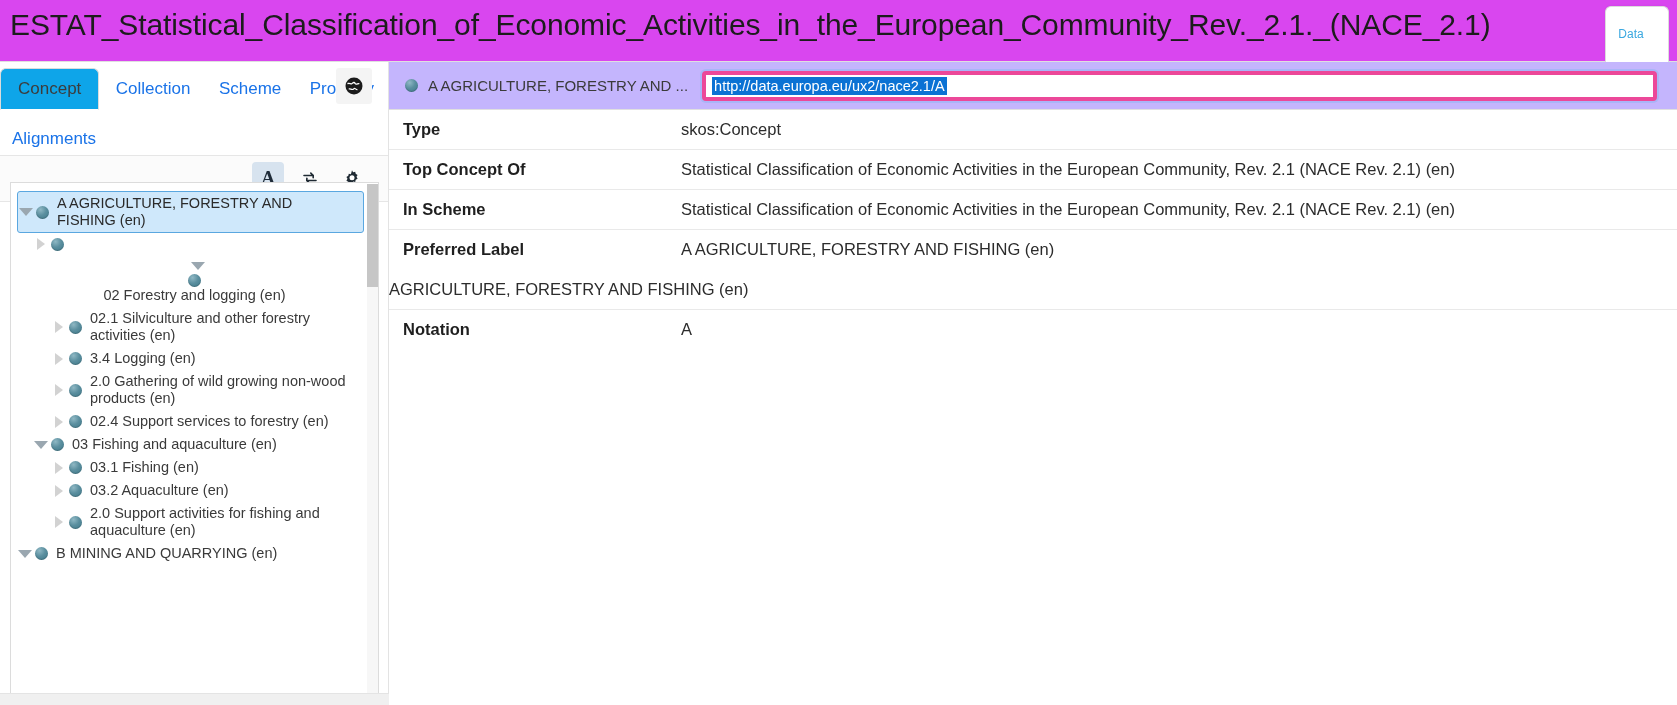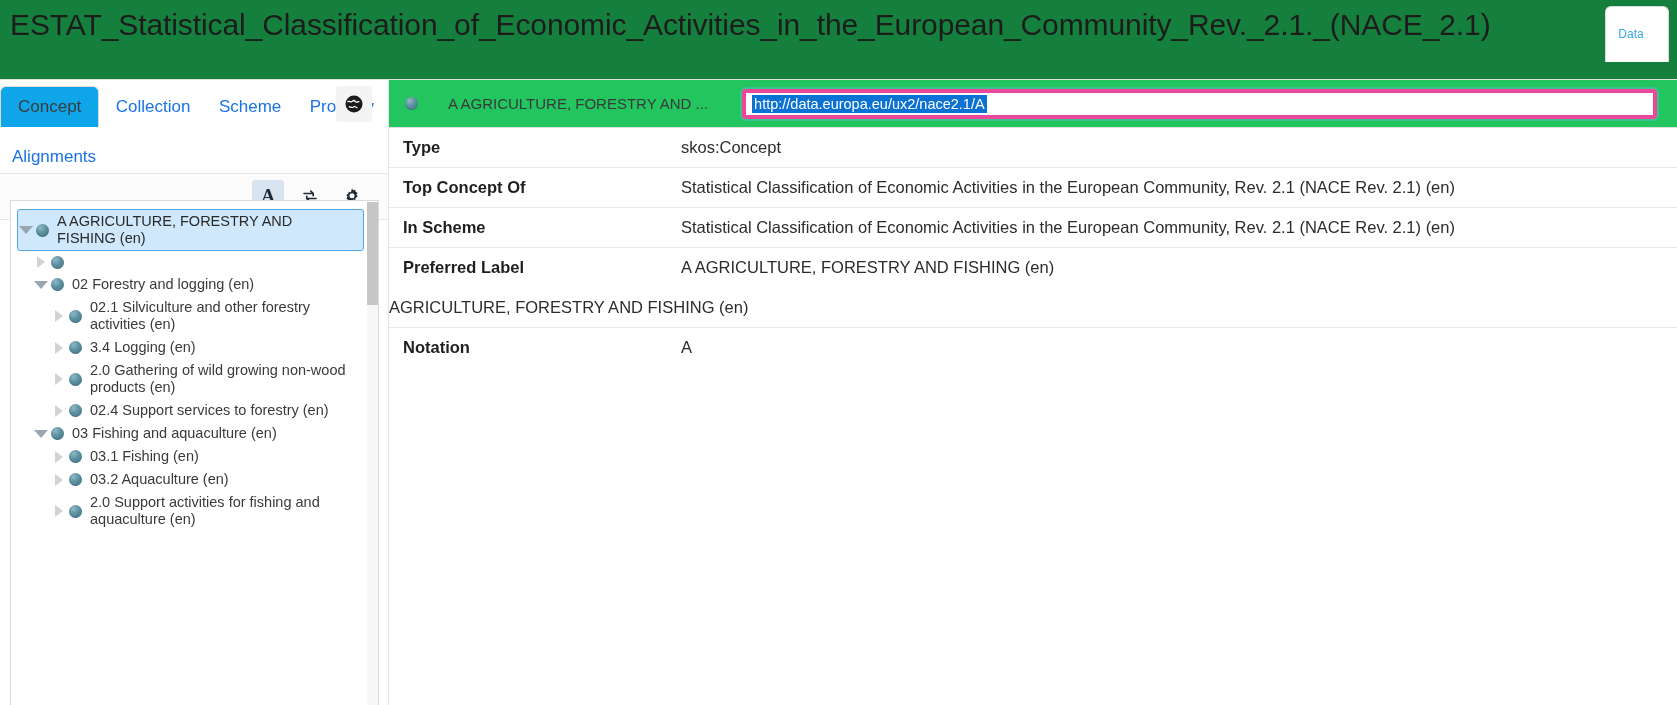--- a/index.html
+++ b/index.html
@@ -7,23 +7,23 @@
     margin: 0; padding: 0;
     width: 1677px; height: 705px;
     background: #ffffff;
     font-family: "Liberation Sans", sans-serif;
     overflow: hidden;
   }
 
   
   .titlebar {
     position: relative;
-    height: 80px;
+    height: 62px;
     border-bottom: 1px solid #dfdfdf;
-    background: #15803d;
+    background: #d946ef;
   }
   .app-title {
     position: absolute;
     left: 10px; top: 8px;
     font-size: 30px;
     color: #1c1c1c;
     white-space: nowrap;
     letter-spacing: -0.1px;
   }
   .data-tab {
@@ -199,26 +199,25 @@
 
   
   .right-panel {
     flex: 1;
     position: relative;
     background: #ffffff;
   }
   .uri-bar {
     position: relative;
     height: 48px;
-    background: #22c55e;
+    background: #c4b5fd;
     border-bottom: 1px solid #e0e0e0;
     display: flex;
     align-items: center;
     padding: 0 14px 0 14px;
-    gap: 20px;
   }
   .uri-bar .bullet { margin-left: 2px; margin-right: 10px; }
   .uri-concept-name {
     font-size: 15px;
     color: #3a3a3a;
     white-space: nowrap;
     margin-right: 14px;
   }
   .uri-input-wrap {
     flex: 1;
@@ -330,82 +329,89 @@
               </span>
               <span class="bullet"></span>
               <span class="tlabel">A AGRICULTURE, FORESTRY AND FISHING (en)</span>
             </div>
             <div class="tnode" style="margin-left: 22px; margin-right: 16px;">
               <span class="arrow">
                 <span class="tri-right-o"></span>
               </span>
               <span class="bullet"></span>
             </div>
+            <div class="tnode" style="margin-left: 22px; margin-right: 16px; flex-direction: column;">
+              <span class="arrow">
+                <span class="tri-down"></span>
+              </span>
+              <span class="bullet"></span>
+              <span class="tlabel">02 Forestry and logging (en)</span>
+            </div>
+            <div class="tnode" style="margin-left: 40px; margin-right: 16px;">
+              <span class="arrow">
+                <span class="tri-right-o"></span>
+              </span>
+              <span class="bullet"></span>
+              <span class="tlabel">02.1 Silviculture and other forestry activities (en)</span>
+            </div>
+            <div class="tnode" style="margin-left: 40px; margin-right: 16px;">
+              <span class="arrow">
+                <span class="tri-right-o"></span>
+              </span>
+              <span class="bullet"></span>
+              <span class="tlabel">3.4 Logging (en)</span>
+            </div>
+            <div class="tnode" style="margin-left: 40px; margin-right: 16px;">
+              <span class="arrow">
+                <span class="tri-right-o"></span>
+              </span>
+              <span class="bullet"></span>
+              <span class="tlabel">2.0 Gathering of wild growing non-wood products (en)</span>
+            </div>
+            <div class="tnode" style="margin-left: 40px; margin-right: 16px;">
+              <span class="arrow">
+                <span class="tri-right-o"></span>
+              </span>
+              <span class="bullet"></span>
+              <span class="tlabel">02.4 Support services to forestry (en)</span>
+            </div>
             <div class="tnode" style="margin-left: 22px; margin-right: 16px;">
               <span class="arrow">
                 <span class="tri-down"></span>
               </span>
               <span class="bullet"></span>
-              <span class="tlabel">02 Forestry and logging (en)</span>
-            </div>
-            <div class="tnode" style="margin-left: 40px; margin-right: 16px;">
-              <span class="arrow">
-                <span class="tri-right-o"></span>
-              </span>
-              <span class="bullet"></span>
-              <span class="tlabel">02.1 Silviculture and other forestry activities (en)</span>
-            </div>
-            <div class="tnode" style="margin-left: 40px; margin-right: 16px;">
-              <span class="arrow">
-                <span class="tri-right-o"></span>
-              </span>
-              <span class="bullet"></span>
-              <span class="tlabel">3.4 Logging (en)</span>
-            </div>
-            <div class="tnode" style="margin-left: 40px; margin-right: 16px;">
-              <span class="arrow">
-                <span class="tri-right-o"></span>
-              </span>
-              <span class="bullet"></span>
-              <span class="tlabel">2.0 Gathering of wild growing non-wood products (en)</span>
-            </div>
-            <div class="tnode" style="margin-left: 40px; margin-right: 16px;">
-              <span class="arrow">
-                <span class="tri-right-o"></span>
-              </span>
-              <span class="bullet"></span>
-              <span class="tlabel">02.4 Support services to forestry (en)</span>
-            </div>
-            <div class="tnode" style="margin-left: 22px; margin-right: 16px;">
+              <span class="tlabel">03 Fishing and aquaculture (en)</span>
+            </div>
+            <div class="tnode" style="margin-left: 40px; margin-right: 16px;">
+              <span class="arrow">
+                <span class="tri-right-o"></span>
+              </span>
+              <span class="bullet"></span>
+              <span class="tlabel">03.1 Fishing (en)</span>
+            </div>
+            <div class="tnode" style="margin-left: 40px; margin-right: 16px;">
+              <span class="arrow">
+                <span class="tri-right-o"></span>
+              </span>
+              <span class="bullet"></span>
+              <span class="tlabel">03.2 Aquaculture (en)</span>
+            </div>
+            <div class="tnode" style="margin-left: 40px; margin-right: 16px;">
+              <span class="arrow">
+                <span class="tri-right-o"></span>
+              </span>
+              <span class="bullet"></span>
+              <span class="tlabel">2.0 Support activities for fishing and aquaculture (en)</span>
+            </div>
+            <div class="tnode" style="margin-left: 6px; margin-right: 16px;">
               <span class="arrow">
                 <span class="tri-down"></span>
               </span>
               <span class="bullet"></span>
-              <span class="tlabel">03 Fishing and aquaculture (en)</span>
-            </div>
-            <div class="tnode" style="margin-left: 40px; margin-right: 16px;">
-              <span class="arrow">
-                <span class="tri-right-o"></span>
-              </span>
-              <span class="bullet"></span>
-              <span class="tlabel">03.1 Fishing (en)</span>
-            </div>
-            <div class="tnode" style="margin-left: 40px; margin-right: 16px;">
-              <span class="arrow">
-                <span class="tri-right-o"></span>
-              </span>
-              <span class="bullet"></span>
-              <span class="tlabel">03.2 Aquaculture (en)</span>
-            </div>
-            <div class="tnode" style="margin-left: 40px; margin-right: 16px;">
-              <span class="arrow">
-                <span class="tri-right-o"></span>
-              </span>
-              <span class="bullet"></span>
-              <span class="tlabel">2.0 Support activities for fishing and aquaculture (en)</span>
+              <span class="tlabel">B MINING AND QUARRYING (en)</span>
             </div>
           </div>
         <div class="scrollbar-v">
           <div class="scrollbar-thumb"></div>
         </div>
       </div>
     </div>
     <div class="scrollbar-h"></div>
   </div>
 

